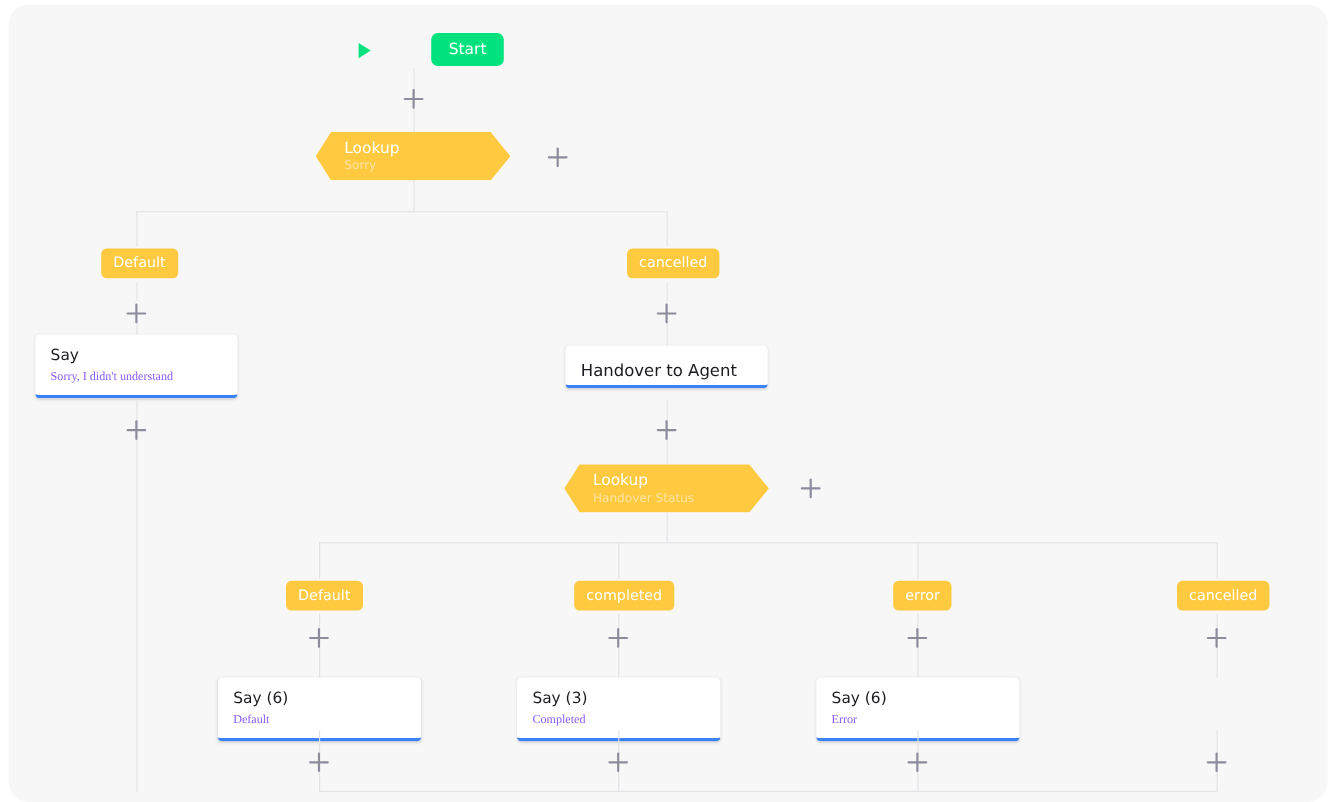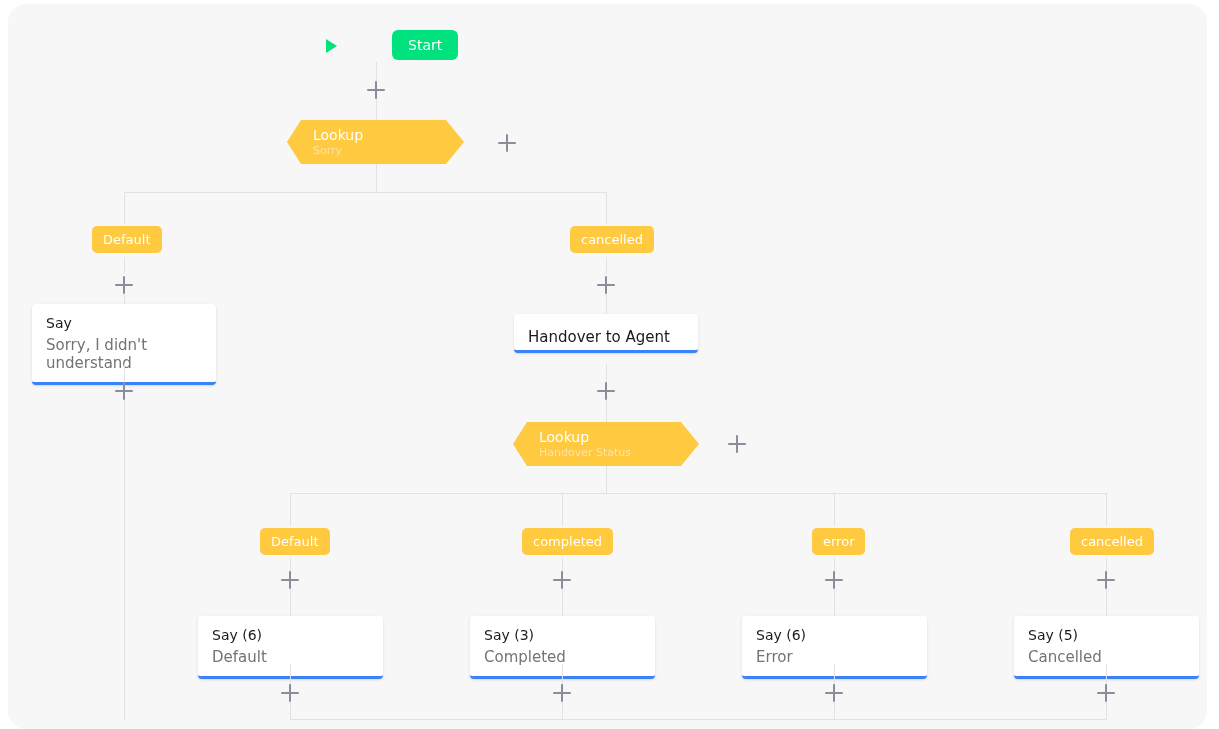--- a/index.html
+++ b/index.html
@@ -124,24 +124,25 @@
     box-shadow: 0 1px 3px rgba(0,0,0,0.10), 0 1px 1px rgba(0,0,0,0.04);
     padding: 11px 14px 10px 14px;
     cursor: pointer;
   }
   .card .c-title {
     font-size: 14px;
     color: #1b1b1f;
     line-height: 1.2;
   }
   .card .c-sub {
-    font-size: 15px;
-    color: #737373;
+    font-size: 11px;
+    color: #8b5cf6;
     line-height: 1.2;
     margin-top: 4px;
+    font-family: Liberation Serif, serif;
   }
   .card.tall { padding-top: 14px; padding-bottom: 4px; }
   .card.tall .c-title { font-size: 15px; }
 </style>
 </head>
 <body>
 
 <div id="canvas">
 
   <div class="play-icon" style="left:318px; top:35px;"></div>
@@ -245,24 +246,20 @@
 
   <div class="vline" style="left:826px; top:660px; height:22px;"></div>
   <div class="plus" style="left:817px; top:680px;"></div>
   <div class="vline" style="left:826px; top:698px; height:17px;"></div>
 
   <div class="chip" style="left:1062px; top:524px;">cancelled</div>
   <div class="vline" style="left:1098px; top:554px; height:14px;"></div>
   <div class="plus" style="left:1089px; top:567px;"></div>
   <div class="vline" style="left:1098px; top:585px; height:27px;"></div>
 
-  <div class="card" style="left:1006px; top:612px; width:185px;">
-    <div class="c-title">Say (5)</div>
-    <div class="c-sub">Cancelled</div>
-  </div>
 
   <div class="vline" style="left:1098px; top:660px; height:22px;"></div>
   <div class="plus" style="left:1089px; top:680px;"></div>
   <div class="vline" style="left:1098px; top:698px; height:17px;"></div>
 
   <div class="hline" style="left:282px; top:715px; width:817px;"></div>
 
 </div>
 
 </body></html>

